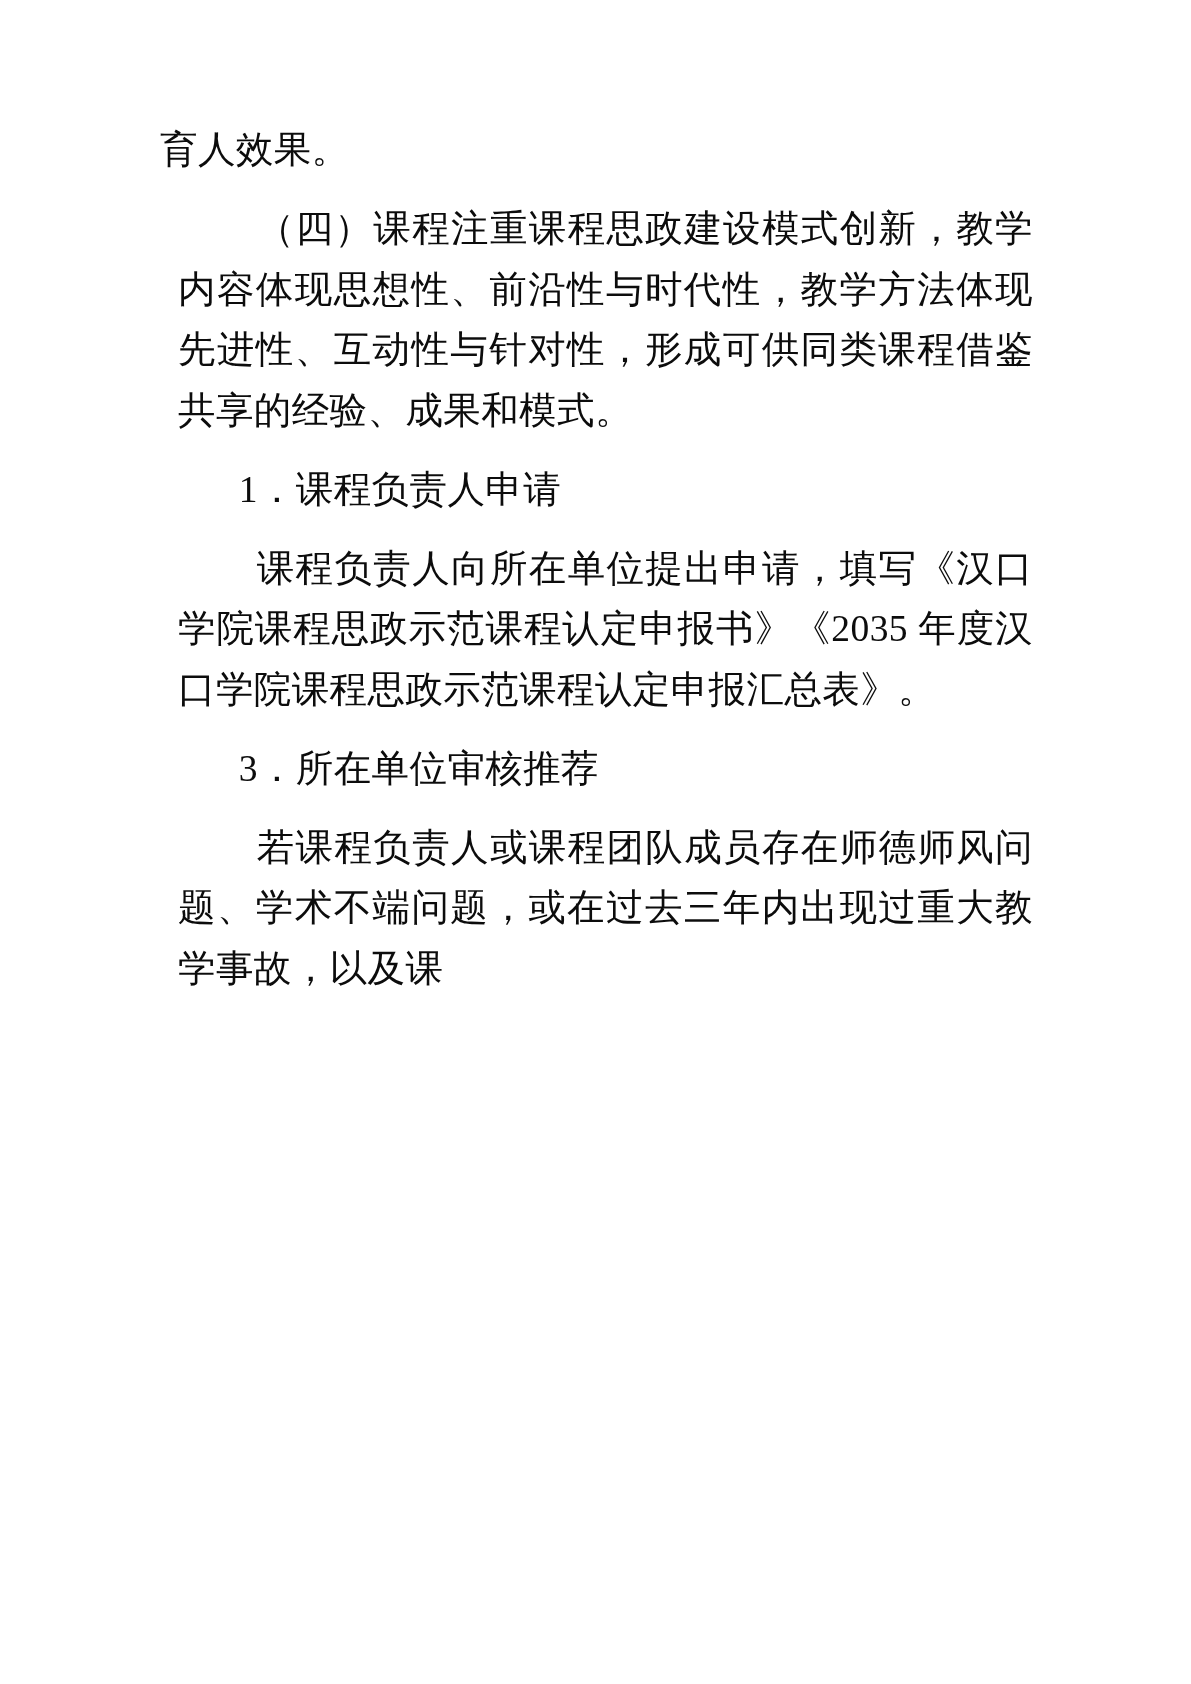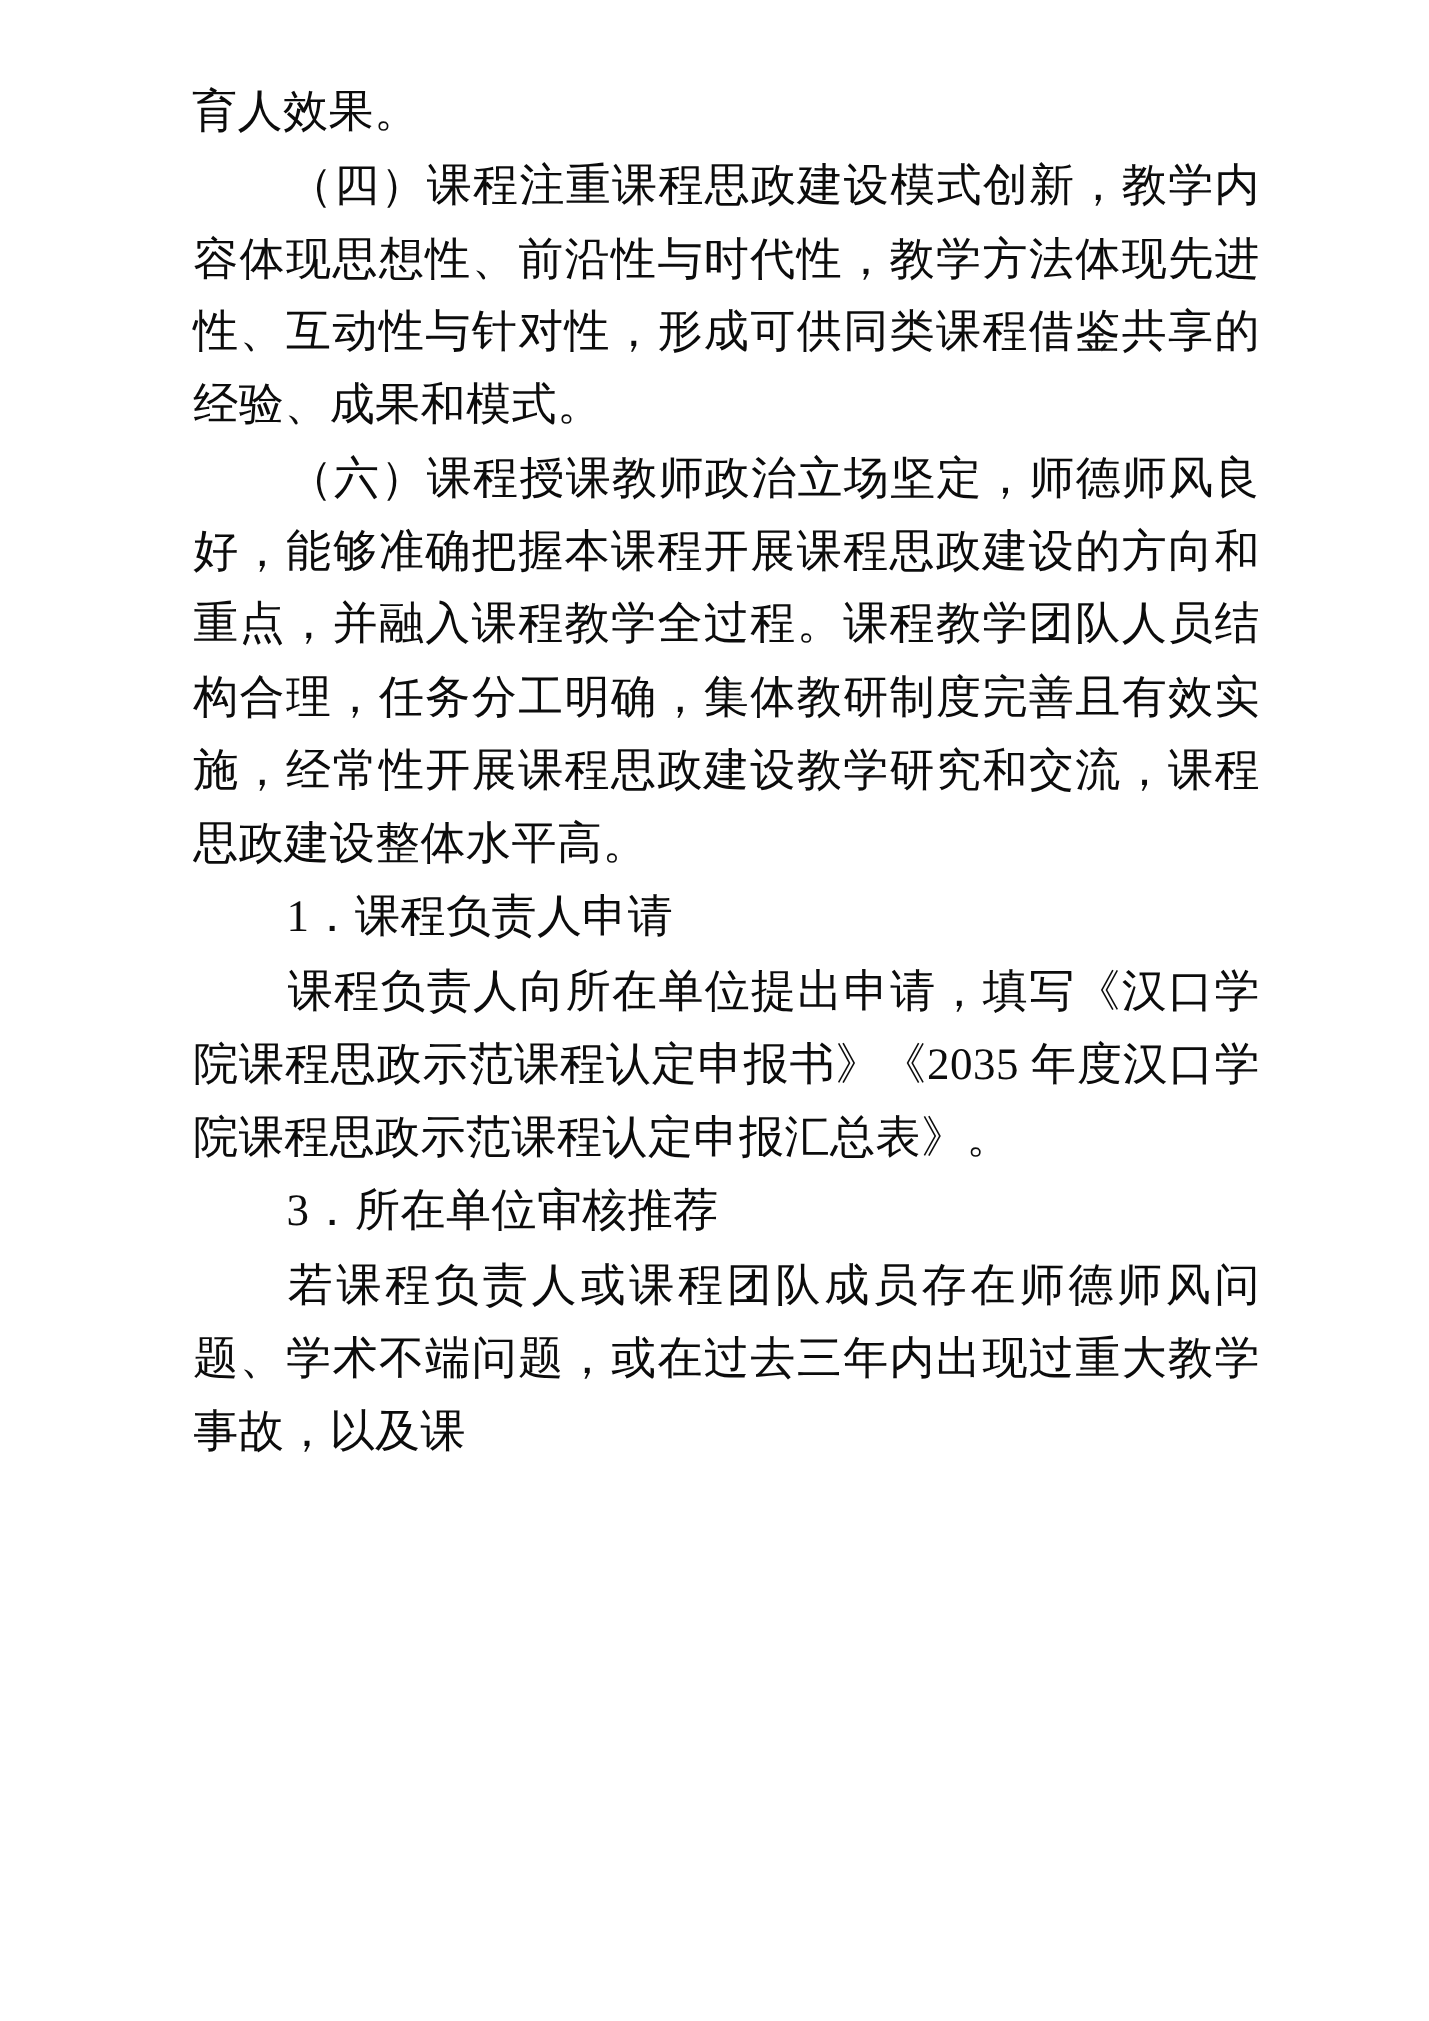--- a/index.html
+++ b/index.html
@@ -15,35 +15,35 @@
     position: relative;
     overflow: hidden;
   }
   .page {
     position: absolute;
     left: 0;
     top: 0;
     width: 1191px;
     height: 1392px;
     box-sizing: border-box;
-    padding: 64px 140px 60px 160px;
+    padding: 120px 140px 60px 160px;
   }
   .doc-body {
     font-size: 37.5px;
     line-height: 1.62;
     letter-spacing: 0.4px;
     text-align: justify;
     text-justify: inter-ideograph;
   }
   p.para {
     margin: 0 0 0 0;
     text-indent: 0;
   }
   p.indent {
-    margin: 1px;
+    margin: 18px;
     text-indent: 2.1em;
   }
   h2.section {
     margin: 14px 0 2px 0;
     font-size: 37px;
     font-weight: bold;
     text-indent: 2em;
     font-family: "DejaVu Sans", "Liberation Sans", sans-serif;
     letter-spacing: 1px;
   }
@@ -56,21 +56,20 @@
 <body>
 
 <div class="page">
   <div class="doc-body">
 
     <p class="para">育人效果。</p>
 
     <p class="indent">（四）课程注重课程思政建设模式创新，教学内容体现思想性、前沿性与时代性，教学方法体现先进性、互动性与针对性，形成可供同类课程借鉴共享的经验、成果和模式。</p>
 
 
-    <p class="indent">（六）课程授课教师政治立场坚定，师德师风良好，能够准确把握本课程开展课程思政建设的方向和重点，并融入课程教学全过程。课程教学团队人员结构合理，任务分工明确，集体教研制度完善且有效实施，经常性开展课程思政建设教学研究和交流，课程思政建设整体水平高。</p>
 
 
 
     <p class="numbered">1．课程负责人申请</p>
 
     <p class="indent">课程负责人向所在单位提出申请，填写《汉口学院课程思政示范课程认定申报书》《2035 年度汉口学院课程思政示范课程认定申报汇总表》。</p>
 
     <p class="numbered">3．所在单位审核推荐</p>
 
     <p class="indent">若课程负责人或课程团队成员存在师德师风问题、学术不端问题，或在过去三年内出现过重大教学事故，以及课</p>

